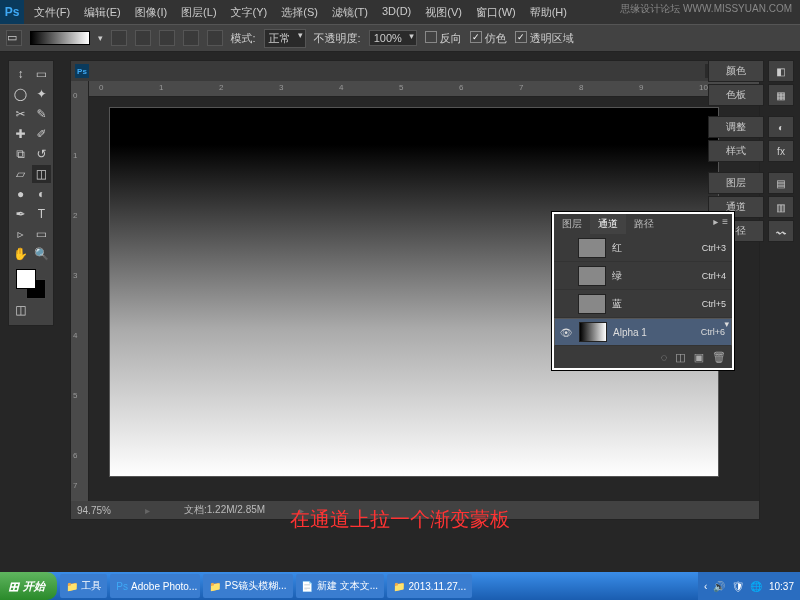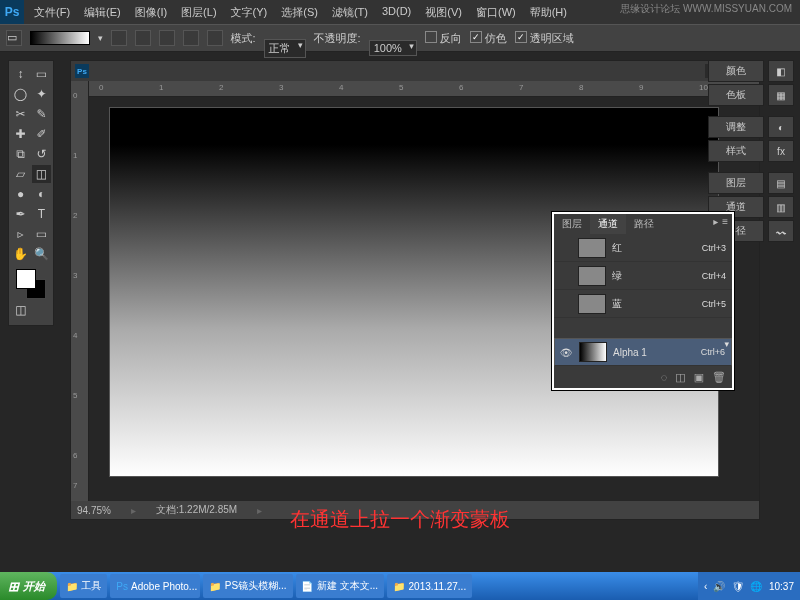--- a/index.html
+++ b/index.html
@@ -8,21 +8,21 @@
 .ps-logo { width: 24px; height: 24px; background: #0a3a5c; color: #3fa9f5; display: flex; align-items: center; justify-content: center; font-weight: bold; font-size: 12px; }
 .menu { display: flex; gap: 2px; padding-left: 4px; justify-content: space-between; }
 .menu span { padding: 2px 6px; cursor: pointer; }
 .watermark { position: absolute; right: 8px; top: 2px; color: #888; font-size: 10px; }
 .toolbar2 { height: 28px; background: #424242; border-top: 1px solid #555; border-bottom: 1px solid #222; display: flex; align-items: center; padding: 0 6px; gap: 8px; color: #ccc; font-size: 11px; }
 .gradient-swatch { width: 60px; height: 14px; background: linear-gradient(to right, #000, #fff); border: 1px solid #000; }
 .w-btn { width: 16px; height: 16px; border: 1px solid #555; background: #3a3a3a; }
 .checkbox-w { display: flex; align-items: flex-start; gap: 3px; }
 .checkbox-w .cb { width: 12px; height: 12px; border: 1px solid #888; display: flex; align-items: center; justify-content: center; font-size: 9px; }
 .checkbox-w .cb.on::before { content: "✓"; color: #fff; }
-.sel { background: #2a2a2a; border: 1px solid #555; padding: 1px 14px 1px 4px; position: relative; margin-top: 20px; }
+.sel { background: #2a2a2a; border: 1px solid #555; padding: 1px 14px 1px 4px; position: relative; }
 .sel::after { content: "▾"; position: absolute; right: 2px; top: 0; font-size: 9px; }
 .main-area { position: relative; height: 520px; }
 .left-tools { position: absolute; left: 8px; top: 8px; width: 46px; background: #424242; border: 1px solid #222; padding: 4px 2px; }
 .tool-row { display: flex; gap: 2px; margin-bottom: 2px; }
 .tool { width: 20px; height: 18px; display: flex; align-items: center; justify-content: center; color: #ccc; font-size: 12px; cursor: pointer; }
 .tool.active { background: #2a2a2a; }
 .colorpick { width: 30px; height: 30px; position: relative; margin: 6px auto 2px; }
 .fg-color { width: 20px; height: 20px; background: #fff; border: 1px solid #000; position: absolute; left: 0; top: 0; }
 .bg-color { width: 20px; height: 20px; background: #000; border: 1px solid #444; position: absolute; right: 0; bottom: 0; }
 .doc-window { position: absolute; left: 70px; top: 8px; width: 690px; height: 460px; background: #333; border: 1px solid #222; }
@@ -30,21 +30,21 @@
 .doc-tab .docwin-ctrl { position: absolute; right: 4px; display: flex; gap: 4px; }
 .doc-tab .docwin-ctrl span { width: 14px; height: 14px; background: #2a2a2a; display: flex; align-items: center; justify-content: center; cursor: pointer; font-size: 9px; }
 .doc-body { display: flex; height: 420px; }
 .ruler-v { width: 18px; background: #4a4a4a; border-right: 1px solid #222; position: relative; font-size: 8px; color: #999; }
 .ruler-v span { position: absolute; left: 2px; }
 .doc-inner { flex: 1; display: flex; flex-direction: column; }
 .ruler-h { height: 16px; background: #4a4a4a; border-bottom: 1px solid #222; position: relative; font-size: 8px; color: #999; }
 .ruler-h span { position: absolute; top: 2px; }
 .canvas-viewport { flex: 1; background: #262626; padding: 10px 20px 20px 20px; overflow: hidden; position: relative; }
 .canvas { width: 610px; height: 370px; background: linear-gradient(to bottom, #000 0%, #000 10%, #aaa 60%, #fff 100%); border: 1px solid #555; }
-.doc-status { height: 18px; background: #424242; display: flex; align-items: center; gap: 20px; color: #bbb; font-size: 10px; padding: 0 6px; }
+.doc-status { height: 18px; background: #424242; display: flex; align-items: center; gap: 34px; color: #bbb; font-size: 10px; padding: 0 6px; }
 .right-panels { position: absolute; right: 6px; top: 8px; width: 26px; display: flex; flex-direction: column; gap: 2px; }
 .right-panels2 { position: absolute; right: 36px; top: 8px; width: 56px; display: flex; flex-direction: column; gap: 2px; }
 .rp-btn { height: 22px; background: #424242; border: 1px solid #222; display: flex; align-items: center; justify-content: center; font-size: 10px; color: #ccc; cursor: pointer; gap: 3px; padding: 0 3px; }
 .rp-btn.small { width: 26px; }
 .channels-panel { position: absolute; left: 552px; top: 160px; width: 182px; background: #424242; border: 2px solid #fff; box-shadow: 0 0 0 1px #000; }
 .cp-tabs { height: 20px; display: flex; background: #3a3a3a; font-size: 10px; color: #bbb; align-items: flex-end; position: relative; }
 .cp-tab { padding: 3px 8px; cursor: pointer; }
 .cp-tab.active { background: #424242; color: #fff; }
 .cp-menu { position: absolute; right: 4px; top: 2px; display: flex; gap: 4px; }
 .cp-list { background: #3a3a3a; }

